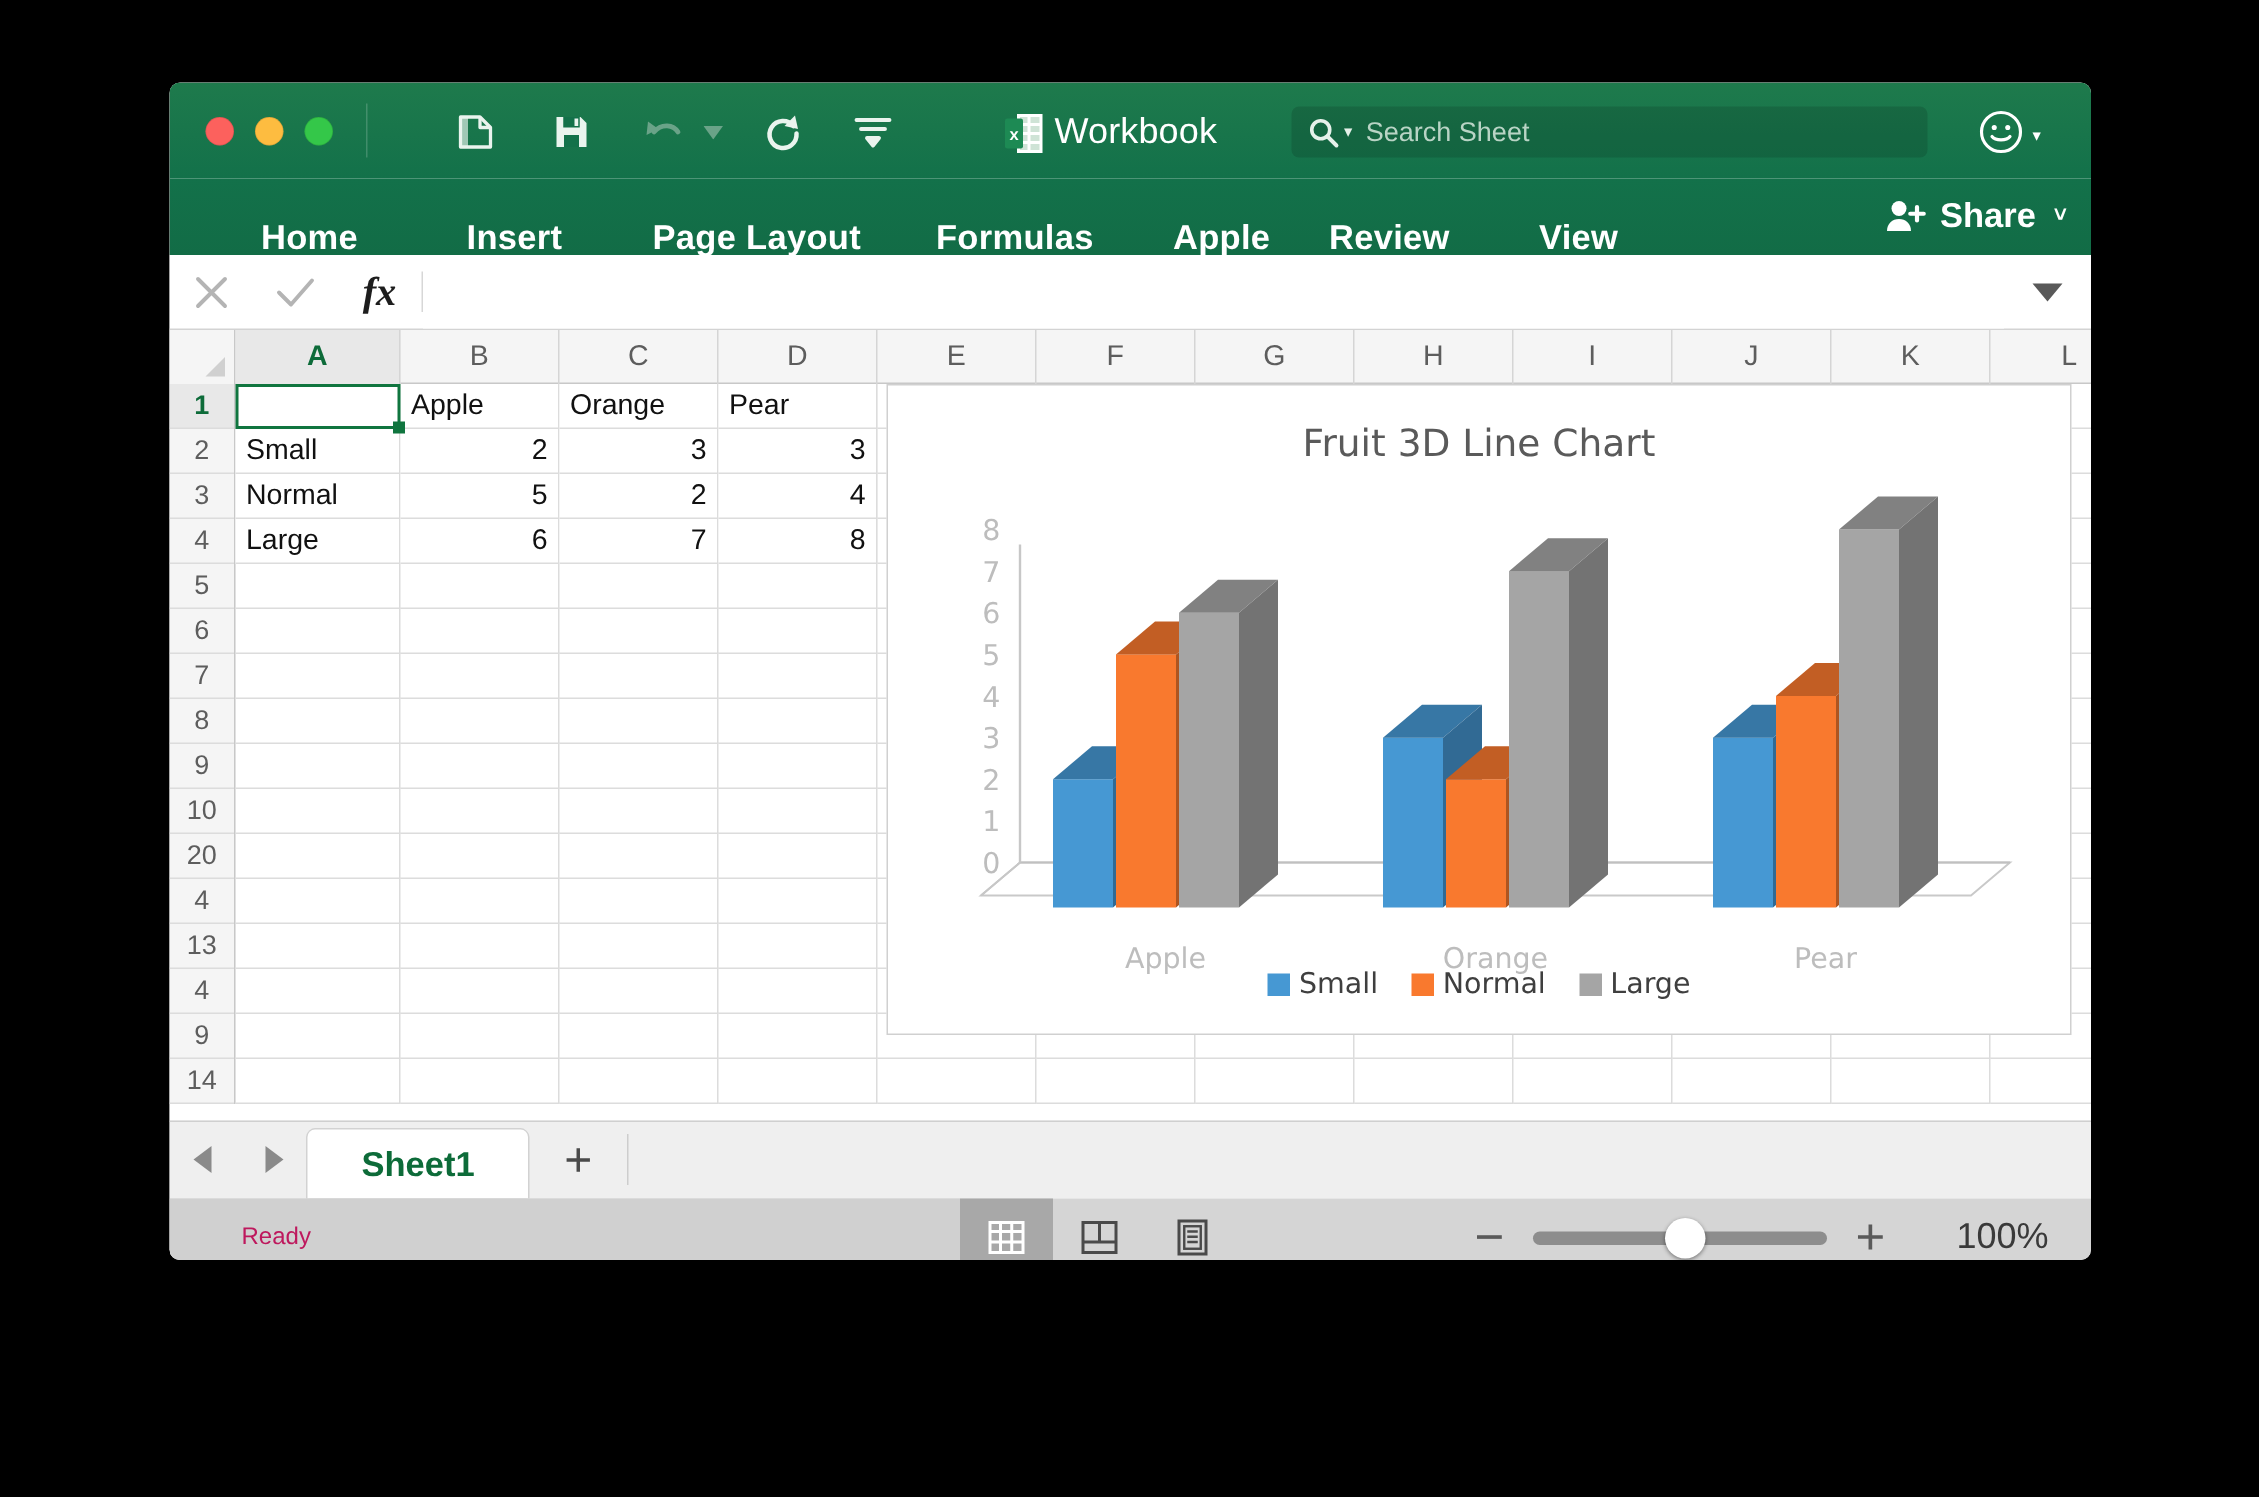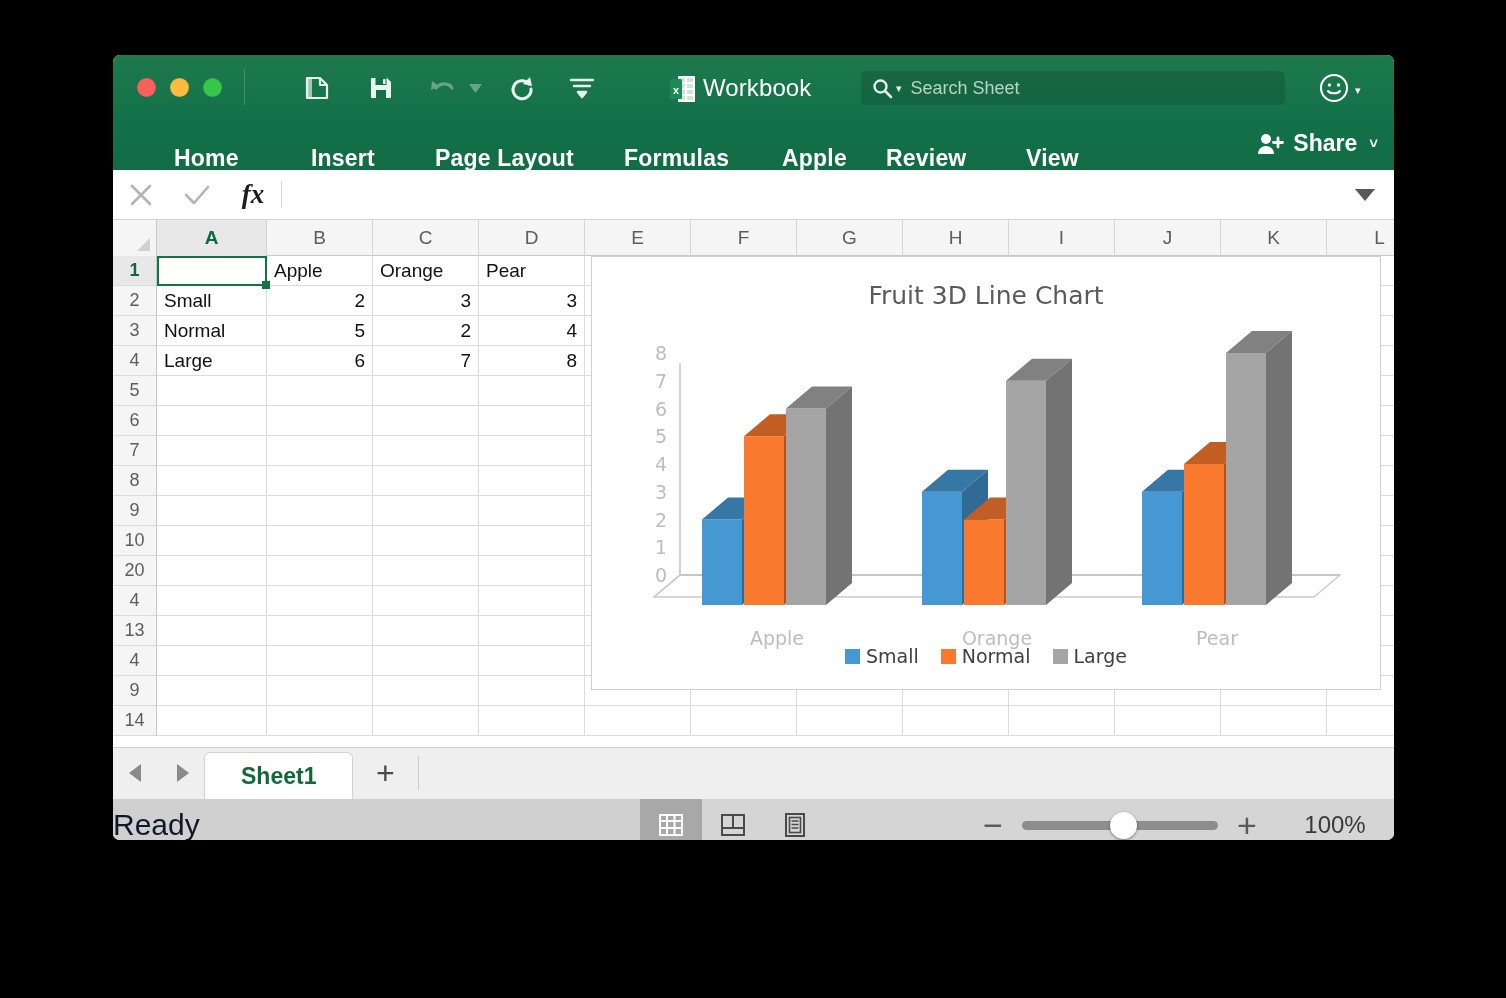--- a/index.html
+++ b/index.html
@@ -209,21 +209,21 @@
   
   #statusbar {
     position: relative; height: 52px;
     background: #d5d5d5;
     display: flex; align-items: center;
   }
   #status-left {
     height: 52px; flex: 0 0 527px; background: #d0d0d0;
     display: flex; align-items: center;
   }
-  #status-text { font-size: 30px; color: #0f172a; }
+  #status-text { font-size: 16px; color: #be185d; margin-left: 48px; }
   .viewbtn {
     width: 62px; height: 52px;
     display: flex; align-items: center; justify-content: center;
     color: #4a4a4a;
   }
   .viewbtn.active { background: #a8a8a8; color: #fff; }
   #zoomwrap { display: flex; align-items: center; gap: 0; margin-left: auto; }
   #zoom-minus, #zoom-plus {
     width: 58px; display: flex; align-items: center; justify-content: center;
     color: #5a5a5a; font-size: 34px; line-height: 1; font-weight: 400;

